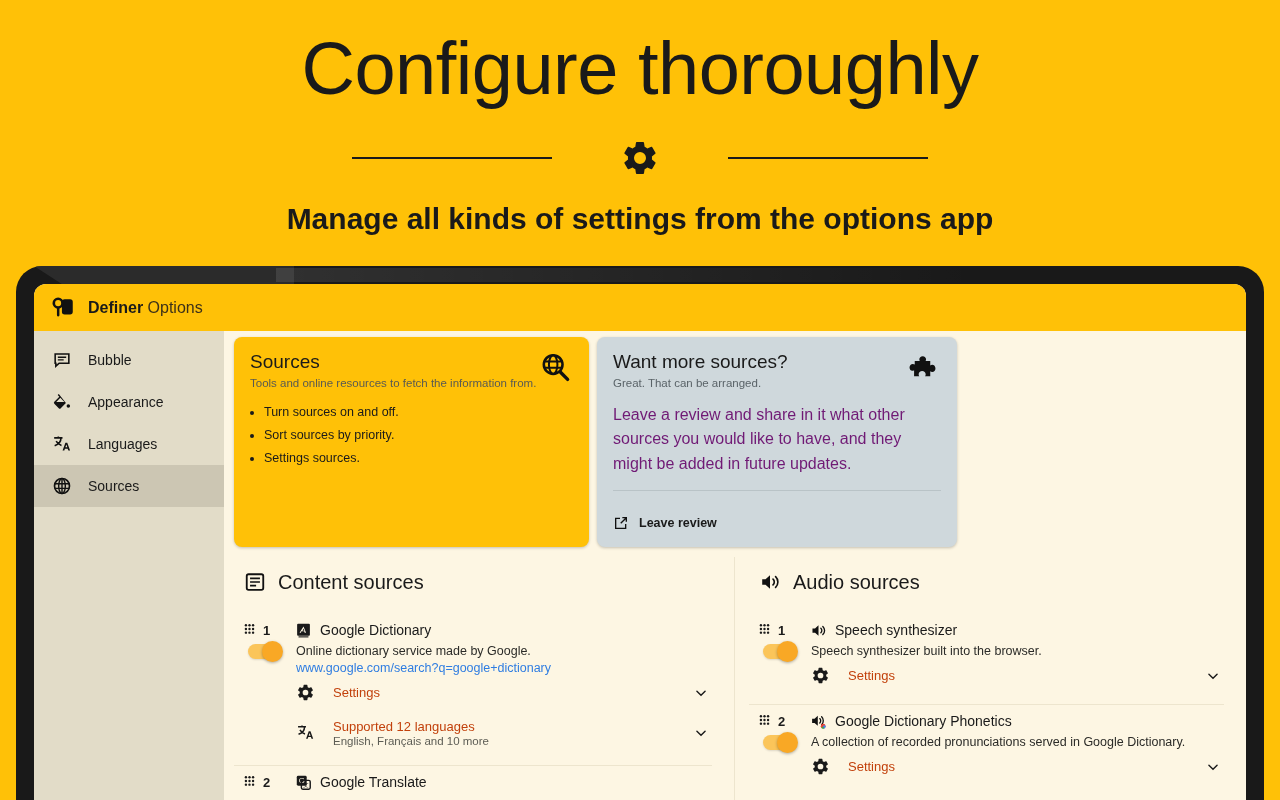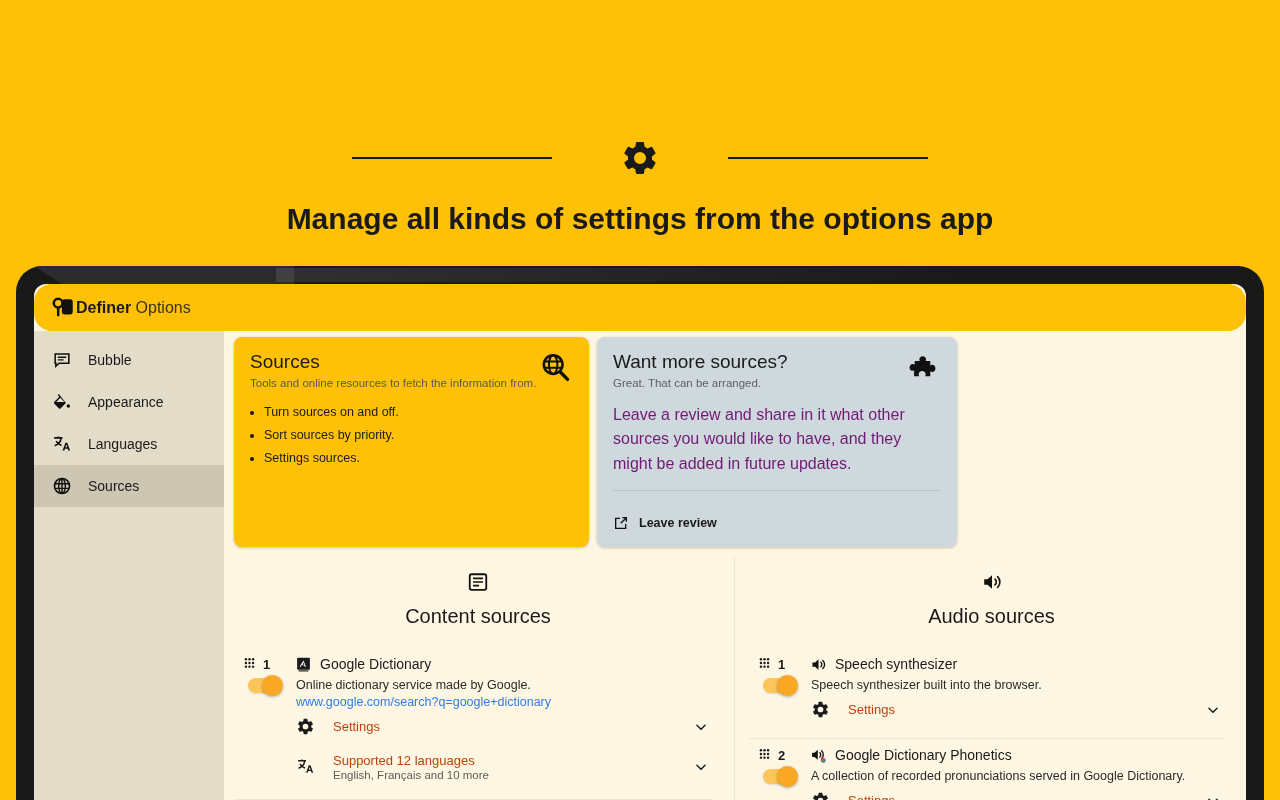--- a/index.html
+++ b/index.html
@@ -67,21 +67,21 @@
     border-radius: 12px 12px 0 0;
     overflow: hidden;
     display: flex; flex-direction: column;
   }
 
   
   .appbar {
     height: 47px; flex: 0 0 47px;
     background: #FFC107;
     display: flex; align-items: center;
-    padding-left: 16px;  border-radius: 18px;
+    padding-left: 16px; gap: 12px;
   }
   .logo { width: 26px; height: 26px; display:block; }
   .appbar-title { font-size: 16px; color: #1A1A1A; font-weight: 700; }
   .appbar-title .light { font-weight: 400; color: #3d3119; }
 
   
   .appbody { flex: 1 1 auto; display: flex; min-height: 0; }
 
   .sidebar {
     width: 190px; flex: 0 0 190px;
@@ -153,21 +153,21 @@
   .col {
     flex: 1 1 50%; min-width: 0;
     padding: 14px 22px 0 10px;
     overflow: hidden;
   }
   .col.left { border-right: 1px solid #EDE5CE; padding-left: 10px; }
   .col.right { padding-left: 14px; }
 
   .col-head {
     display: flex; align-items: center; gap: 12px;
-    margin-bottom: 20px; padding-left: 10px; flex-direction: column;
+    margin-bottom: 20px; padding-left: 10px;
   }
   .col-head-ico { width: 22px; height: 22px; display:block; }
   .col-head h3 { font-size: 20px; font-weight: 400; color: #1A1A1A; }
 
   .source {
     position: relative;
     padding: 8px 0 10px 0;
   }
   .source + .source { border-top: 1px solid #EDE5CE; }
 
@@ -211,20 +211,21 @@
   .sub-text { flex: 1 1 auto; min-width: 0; }
   .sub-title { font-size: 13px; color: #c2410c; }
   .sub-sub { font-size: 11.5px; color: #5d5d55; margin-top: 1px; }
   .chev { width: 14px; height: 14px; flex:0 0 14px; display:block; }
   .sub-row.two { height: 44px; }
 </style>
 </head>
 <body>
 
 <div class="promo">
+  <div class="promo-title">Configure thoroughly</div>
 
   <div class="promo-rule-wrap">
     <span class="rule left"></span>
     <svg class="gear-big" viewBox="0 0 24 24">
       <path fill="#1A1A1A" d="M19.14 12.94a7.07 7.07 0 0 0 0-1.88l2.03-1.58a.5.5 0 0 0 .12-.64l-1.92-3.32a.5.5 0 0 0-.6-.22l-2.39.96a7 7 0 0 0-1.62-.94l-.36-2.54a.5.5 0 0 0-.5-.42h-3.84a.5.5 0 0 0-.5.42l-.36 2.54c-.58.23-1.12.55-1.62.94l-2.39-.96a.5.5 0 0 0-.6.22L2.67 8.84a.5.5 0 0 0 .12.64l2.03 1.58a7.07 7.07 0 0 0 0 1.88L2.79 14.52a.5.5 0 0 0-.12.64l1.92 3.32c.13.22.39.3.6.22l2.39-.96c.5.39 1.04.71 1.62.94l.36 2.54c.04.24.25.42.5.42h3.84c.25 0 .46-.18.5-.42l.36-2.54c.58-.23 1.12-.55 1.62-.94l2.39.96c.22.08.47 0 .6-.22l1.92-3.32a.5.5 0 0 0-.12-.64l-2.03-1.58zM12 15.6A3.6 3.6 0 1 1 12 8.4a3.6 3.6 0 0 1 0 7.2z"></path>
     </svg>
     <span class="rule right"></span>
   </div>
 
   <div class="promo-sub">Manage all kinds of settings from the options app</div>

